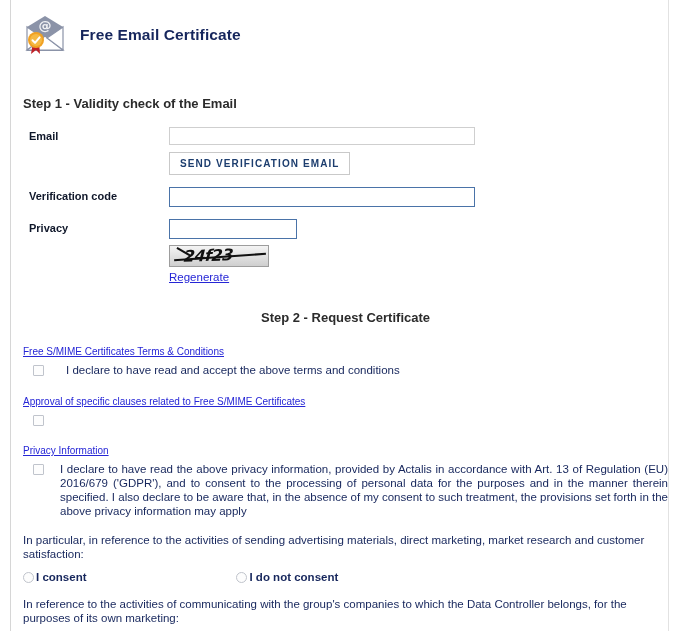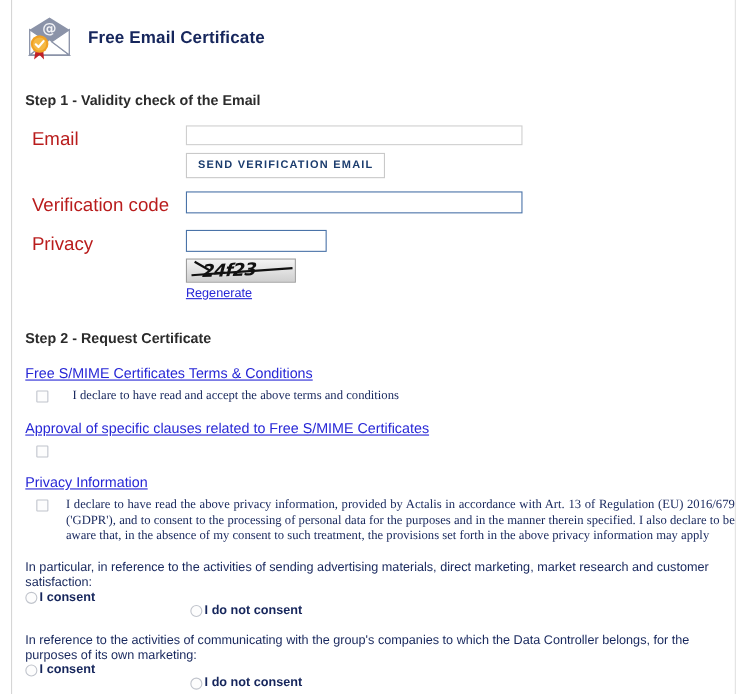--- a/index.html
+++ b/index.html
@@ -55,35 +55,35 @@
     letter-spacing: 0.1px;
   }
 
   
   .step-heading {
     font-size: 13px;
     font-weight: bold;
     color: #2b2b2b;
     margin: 0 0 0 12px;
   }
-  #step1-heading { margin-top: 23px; }
-  #step2-heading { margin-top: 0; }
+  #step1-heading { margin-top: 36px; }
+  #step2-heading { margin-top: 0; text-align: center; }
 
   
   .form-row {
     display: flex;
     align-items: flex-start;
     margin-left: 18px;
   }
   .field-label {
     width: 140px;
     flex: 0 0 140px;
-    font-size: 17px;
-    font-weight: normal;
-    color: #b91c1c;
+    font-size: 11px;
+    font-weight: bold;
+    color: #0f172a;
     padding-top: 3px;
   }
   .field-col { flex: 1 1 auto; }
 
   input.text-field {
     display: block;
     height: 19px;
     border: 1px solid #4a73a8;
     background: #ffffff;
     font-family: "Liberation Sans", sans-serif;
@@ -150,21 +150,21 @@
     background: #111;
     transform: rotate(30deg);
   }
 
   a.link {
     color: #2626d6;
     font-size: 11.5px;
     text-decoration: underline;
     cursor: pointer;
   }
-  a.link.doc { font-size: 13px; }
+  a.link.doc { font-size: 10px; }
   #regenerate-link { display: inline-block; margin-top: 3px; }
 
   
   .consent-block { margin-left: 12px; }
   .consent-row {
     display: flex;
     align-items: flex-start;
     margin-top: 4px;
   }
   input.cb {
@@ -176,40 +176,38 @@
     background: #fdfdfd;
     margin: 2px 0 0 10px;
     border-radius: 1px;
     cursor: pointer;
   }
   .consent-text {
     margin-left: 22px;
     font-size: 11.5px;
     color: #16265c;
     line-height: 14px;
-    font-family: Liberation Serif, serif;
   }
   .consent-text.justified {
     text-align: justify;
     margin-left: 16px;
     max-width: 622px;
   }
 
   .marketing-block { margin-left: 12px; }
   .marketing-q {
     font-size: 11.5px;
     color: #16265c;
     line-height: 14px;
     max-width: 622px;
   }
   .radio-row {
     display: flex;
-    align-items: flex-start;
-    margin-top: 0;
-    flex-direction: column;
+    align-items: center;
+    margin-top: 10px;
   }
   input.rb {
     -webkit-appearance: none;
     appearance: none;
     width: 11px; height: 11px;
     flex: 0 0 11px;
     border: 1px solid #c0c4cc;
     background: #fdfdfd;
     border-radius: 50%;
     margin: 0;

